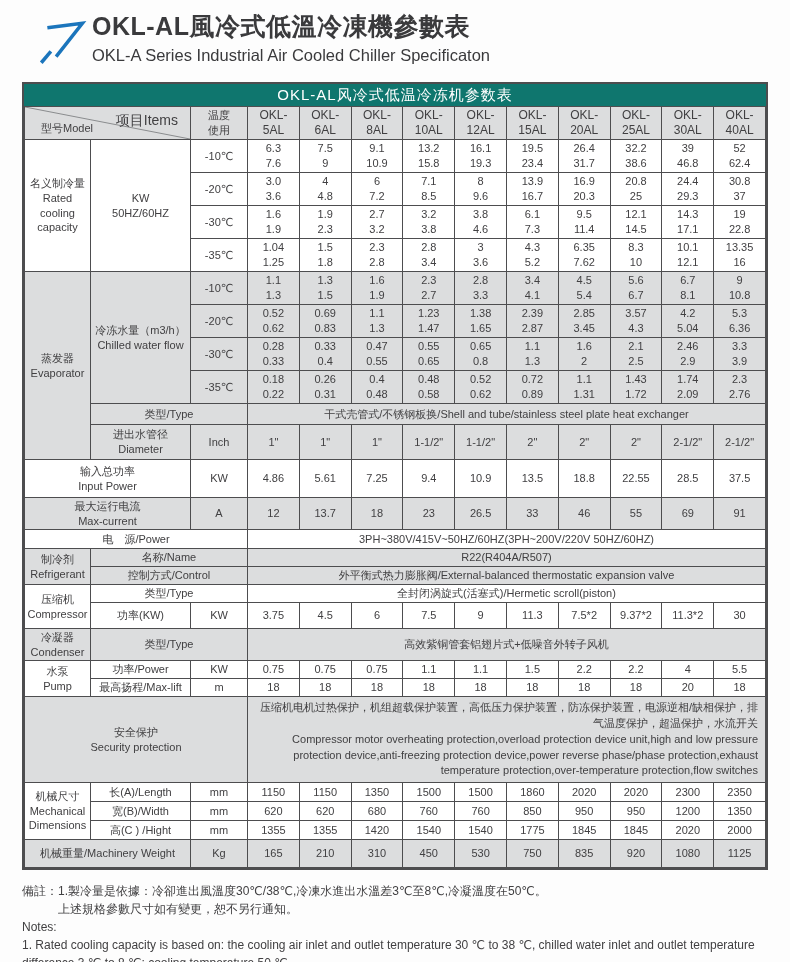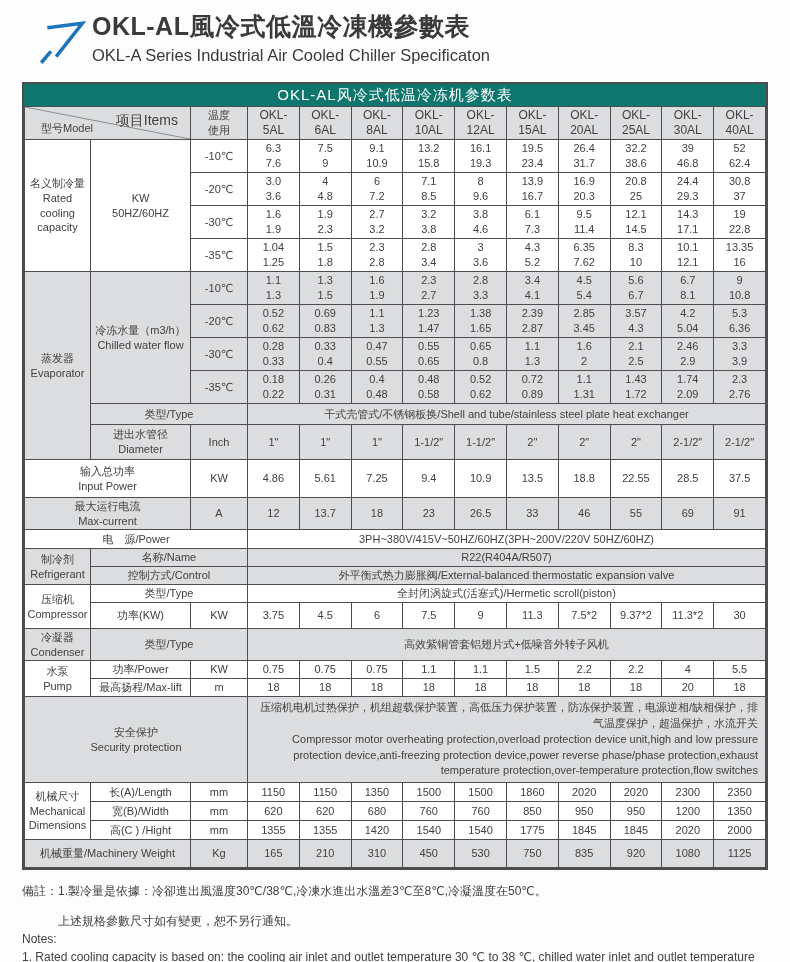--- a/index.html
+++ b/index.html
@@ -24,21 +24,21 @@
   td.mdl{font-size:12px;line-height:1.25;}
   td.diag{position:relative;padding:0;}
   .diag svg{position:absolute;left:0;top:0;width:100%;height:100%;display:block;}
   .diag .d1{position:absolute;left:16px;bottom:3px;font-size:11px;}
   .diag .d2{position:absolute;right:12px;top:4px;font-size:14px;}
 
   
   .notes{margin-top:12px;font-size:12px;line-height:1.5;color:#414042;}
   .notes p{margin:0;}
   .notes .ind1{padding-left:26px;}
-  .notes .ind2{padding-left:36px;margin-top:12px;}
+  .notes .ind2{padding-left:36px;}
 </style>
 </head>
 <body>
 
 <div class="page">
 
   <header class="doc-header">
     <svg class="logo" viewBox="0 0 64 58">
       <path d="M13 15 L53 10 L23 48" fill="none" stroke="#1b75bc" stroke-width="4" stroke-linejoin="miter"></path>
       <path d="M17 42 L6 55" fill="none" stroke="#1b75bc" stroke-width="4"></path>

